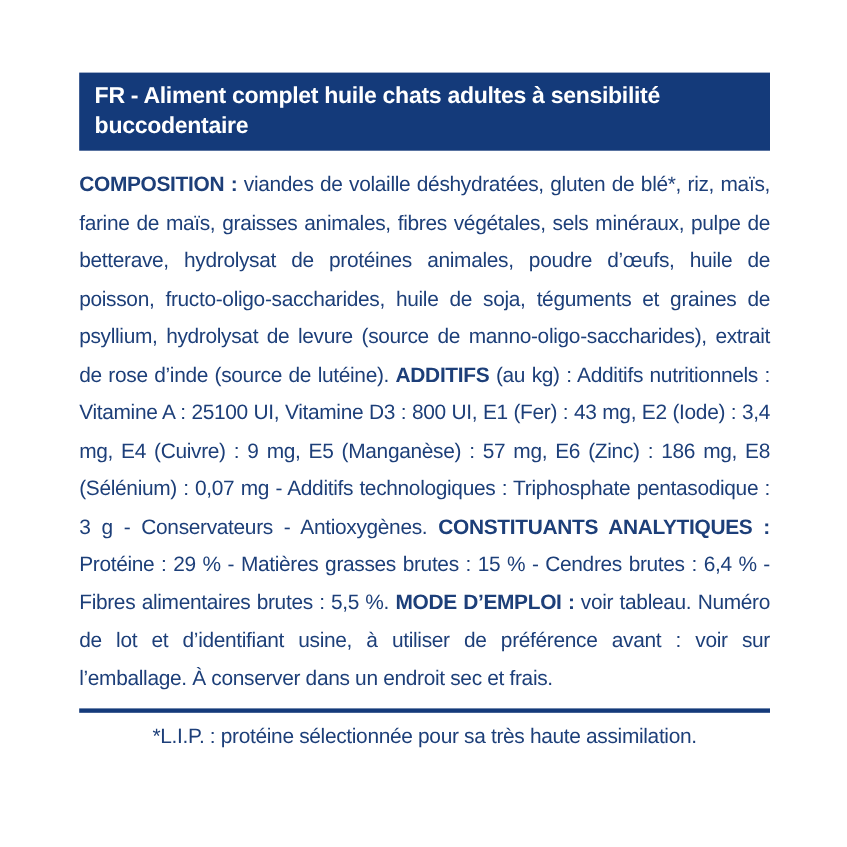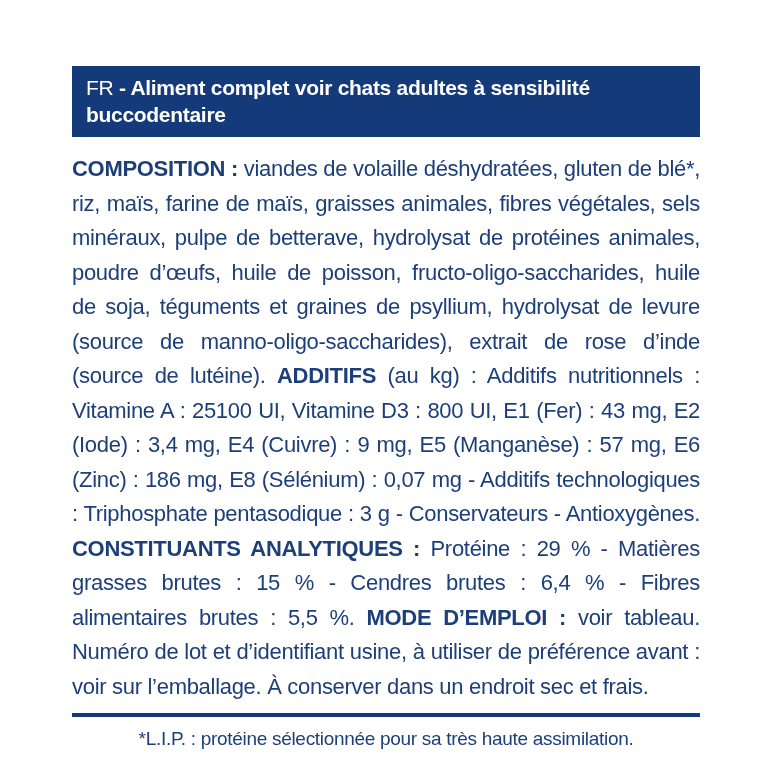--- a/index.html
+++ b/index.html
@@ -26,25 +26,25 @@
     width: 628px;
     min-height: 70px;
     background: #143a7a;
     color: #ffffff;
     font-size: 21px;
     line-height: 27px;
     font-weight: 700;
     letter-spacing: -0.3px;
     padding: 8px 14px 9px 14px;
   }
-  .hdr-prefix { font-weight: 400; }
+  .hdr-prefix { font-weight: 700; }
   .body-text {
     margin: 15px 0 0 0;
     color: #1d3f79;
-    font-size: 22px;
+    font-size: 19px;
     line-height: 34.5px;
     letter-spacing: -0.3px;
     text-align: justify;
   }
   .body-text .b { font-weight: 700; }
   .divider {
     border: none;
     border-top: 4px solid #143a7a;
     margin: 9px 0 0 0;
     width: 628px;
@@ -58,21 +58,21 @@
     text-align: center;
   }
 </style>
 </head>
 <body>
 
 <div class="sheet">
   <div class="content">
 
     <div class="header-bar">
-      <span class="hdr-prefix">FR</span><span class="hdr-sep"> - </span><span class="hdr-title">Aliment complet voir chats adultes à sensibilité buccodentaire</span>
+      <span class="hdr-prefix">FR</span><span class="hdr-sep"> - </span><span class="hdr-title">Aliment complet huile chats adultes à sensibilité buccodentaire</span>
     </div>
 
     <p class="body-text"><span class="b">COMPOSITION : </span><span>viandes de volaille déshydratées, gluten de blé*, riz, maïs, farine de maïs, graisses animales, fibres végétales, sels minéraux, pulpe de betterave, hydrolysat de protéines animales, poudre d’œufs, huile de poisson, fructo-oligo-saccharides, huile de soja, téguments et graines de psyllium, hydrolysat de levure (source de manno-oligo-saccharides), extrait de rose d’inde (source de lutéine). </span><span class="b">ADDITIFS</span><span> (au kg) : Additifs nutritionnels : Vitamine A : 25100 UI, Vitamine D3 : 800 UI, E1 (Fer) : 43 mg, E2 (Iode) : 3,4 mg, E4 (Cuivre) : 9 mg, E5 (Manganèse) : 57 mg, E6 (Zinc) : 186 mg, E8 (Sélénium) : 0,07 mg - Additifs technologiques : Triphosphate pentasodique : 3 g - Conservateurs - Antioxygènes. </span><span class="b">CONSTITUANTS ANALYTIQUES : </span><span>Protéine : 29 % - Matières grasses brutes : 15 % - Cendres brutes : 6,4 % - Fibres alimentaires brutes : 5,5 %. </span><span class="b">MODE D’EMPLOI : </span><span>voir tableau. Numéro de lot et d’identifiant usine, à utiliser de préférence avant : voir sur l’emballage. À conserver dans un endroit sec et frais.</span></p>
 
     <hr class="divider">
 
     <p class="footnote">*L.I.P. : protéine sélectionnée pour sa très haute assimilation.</p>
 
   </div>
 </div>

